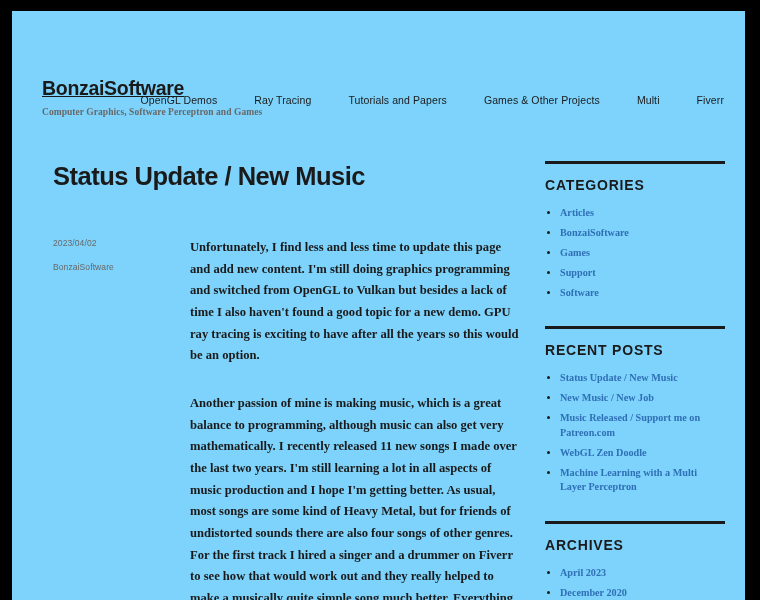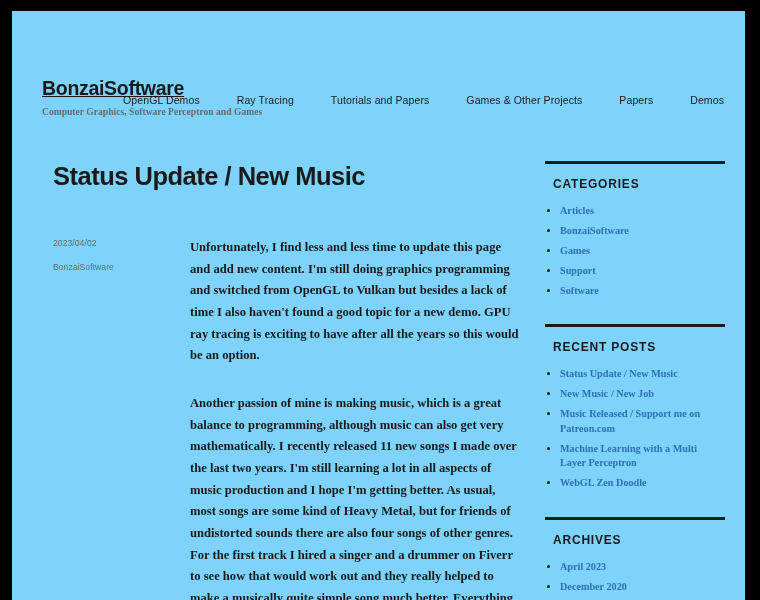--- a/index.html
+++ b/index.html
@@ -141,25 +141,25 @@
 
   
   .widget {
     margin-bottom: 26px;
   }
   .widget-rule {
     border-top: 3.5px solid #1a1a1a;
     margin-bottom: 13px;
   }
   .widget-title {
-    font-size: 12px;
+    font-size: 14px;
     font-weight: bold;
     letter-spacing: 0.8px;
     color: #1a1a1a;
-    margin: 0 0 13px 8px;
+    margin: 0 0 13px 0;
     text-transform: uppercase;
   }
   .widget ul {
     list-style: none;
     margin: 0;
     padding: 0;
   }
   .widget li {
     position: relative;
     padding-left: 15px;
@@ -193,22 +193,22 @@
     <div id="branding">
       <a id="site-title" href="#">BonzaiSoftware</a>
       <div id="site-description">Computer Graphics, Software Perceptron and Games</div>
     </div>
 
     <nav id="main-nav">
       <a class="nav-item" href="#">OpenGL Demos</a>
       <a class="nav-item" href="#">Ray Tracing</a>
       <a class="nav-item" href="#">Tutorials and Papers</a>
       <a class="nav-item" href="#">Games &amp; Other Projects</a>
-      <a class="nav-item" href="#">Papers</a>
-      <a class="nav-item" href="#">Demos</a>
+      <a class="nav-item" href="#">Multi</a>
+      <a class="nav-item" href="#">Fiverr</a>
     </nav>
   </header>
 
   <div id="content-wrap">
 
     <main id="primary">
       <article>
         <h1 id="entry-title">Status Update / New Music</h1>
 
         <div id="entry-body-row">
@@ -242,22 +242,22 @@
         </ul>
       </section>
 
       <section class="widget">
         <div class="widget-rule"></div>
         <h2 class="widget-title">RECENT POSTS</h2>
         <ul>
           <li><a href="#">Status Update / New Music</a></li>
           <li><a href="#">New Music / New Job</a></li>
           <li><a href="#">Music Released / Support me on Patreon.com</a></li>
+          <li><a href="#">WebGL Zen Doodle</a></li>
           <li><a href="#">Machine Learning with a Multi Layer Perceptron</a></li>
-          <li><a href="#">WebGL Zen Doodle</a></li>
         </ul>
       </section>
 
       <section class="widget">
         <div class="widget-rule"></div>
         <h2 class="widget-title">ARCHIVES</h2>
         <ul>
           <li><a href="#">April 2023</a></li>
           <li><a href="#">December 2020</a></li>
 

